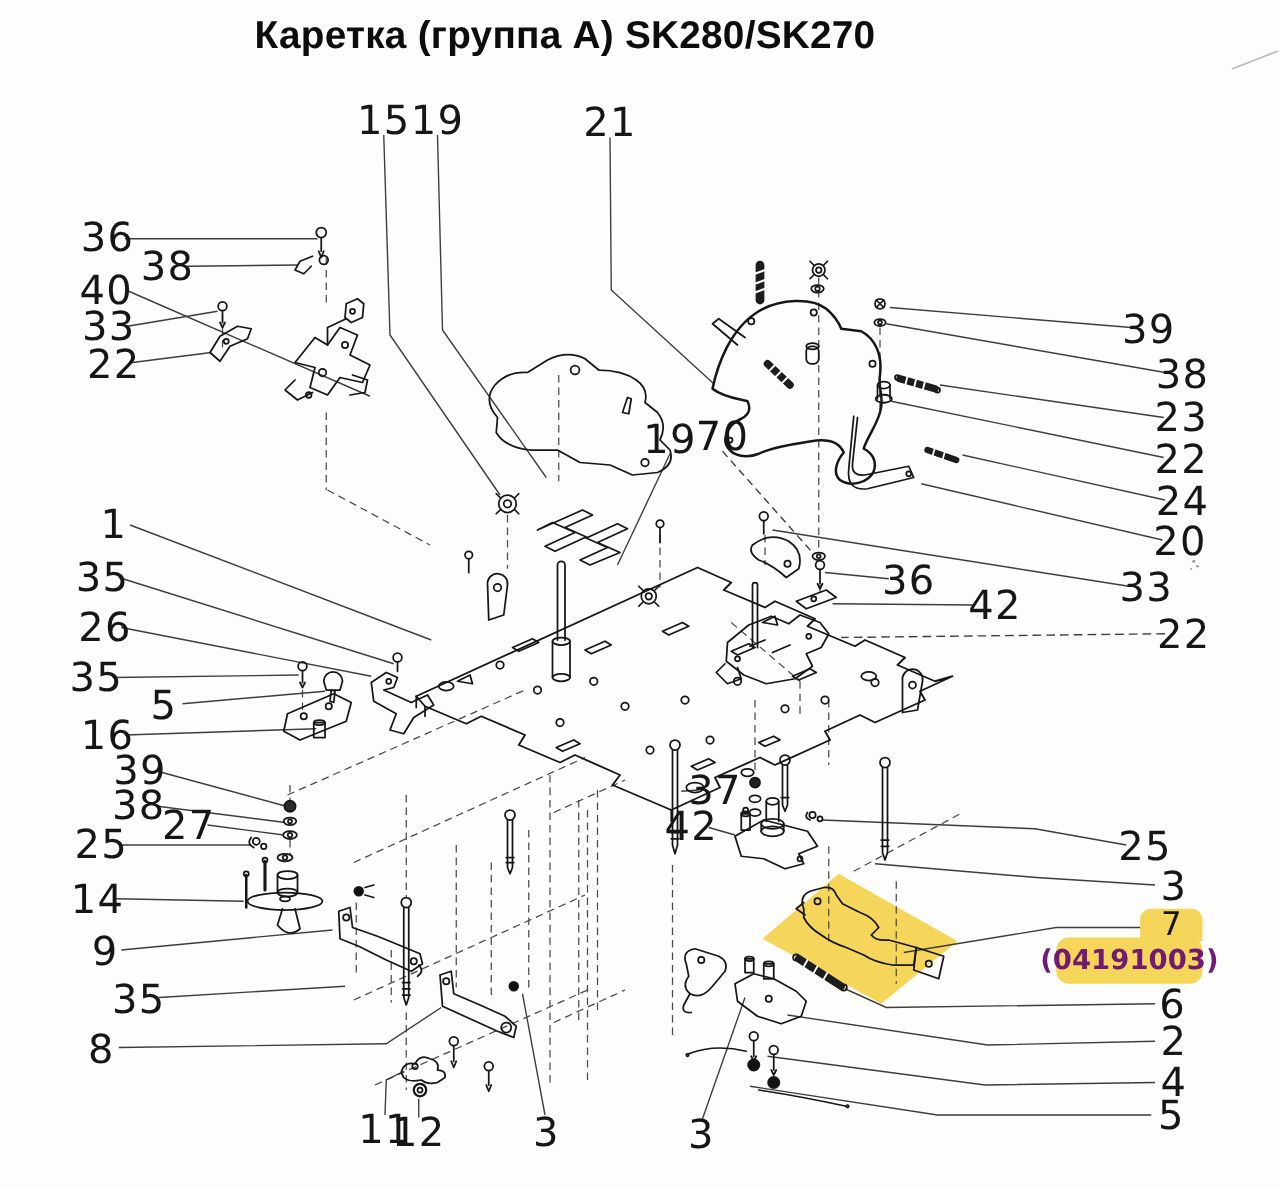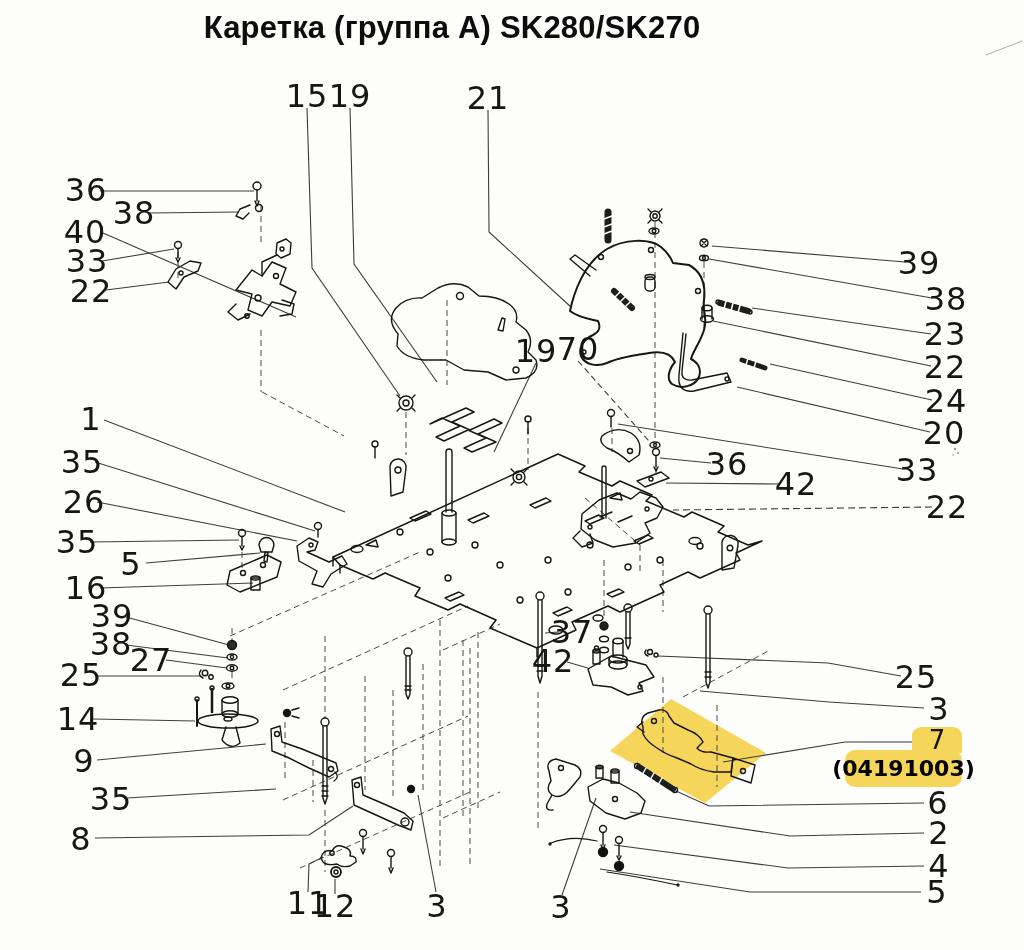--- a/index.html
+++ b/index.html
@@ -9,21 +9,21 @@
   .title{position:absolute;left:0;top:10px;width:904px;text-align:center;
          font-family:"Liberation Sans",sans-serif;font-weight:bold;font-size:31px;
          color:#0d0d0d;letter-spacing:.2px;}
   svg.draw{position:absolute;left:0;top:0;}
   .lbl{position:absolute;transform:translate(-50%,-50%);font-size:32px;color:#161616;
        letter-spacing:1px;white-space:nowrap;line-height:1;}
   .badge7{position:absolute;left:912px;top:727px;width:50px;height:26px;background:#f5d65a;
           border-radius:9px 9px 0 0;display:flex;align-items:center;justify-content:center;}
   .badgeCode{position:absolute;left:845px;top:750px;width:117px;height:37px;background:#f5d65a;
           border-radius:10px;display:flex;align-items:center;justify-content:center;
-          font-weight:bold;font-size:22px;color:#000000;letter-spacing:0;}
+          font-weight:bold;font-size:22px;color:#701a75;letter-spacing:0;}
   .badge7 .num{font-size:26px;color:#161616;transform:none;position:static;}
 </style>
 </head>
 <body>
 
 <div class="stage">
 
   <div class="title">Каретка (группа А) SK280/SK270</div>
 
   <svg class="draw" width="1024" height="950" viewBox="0 0 1024 950">

